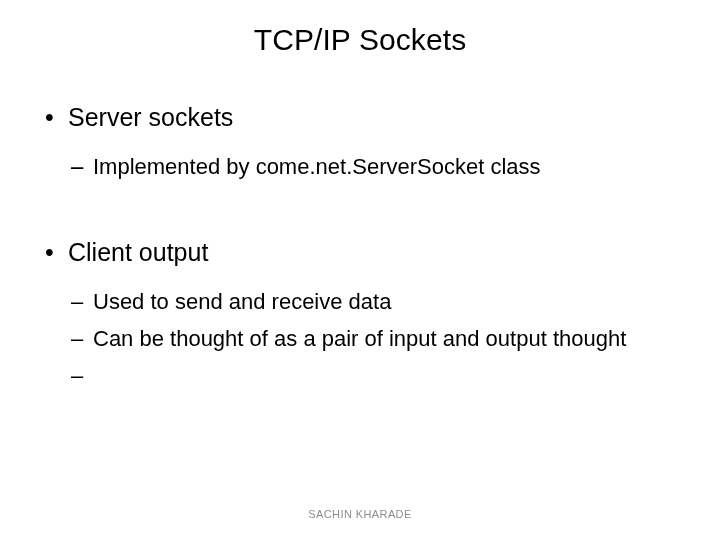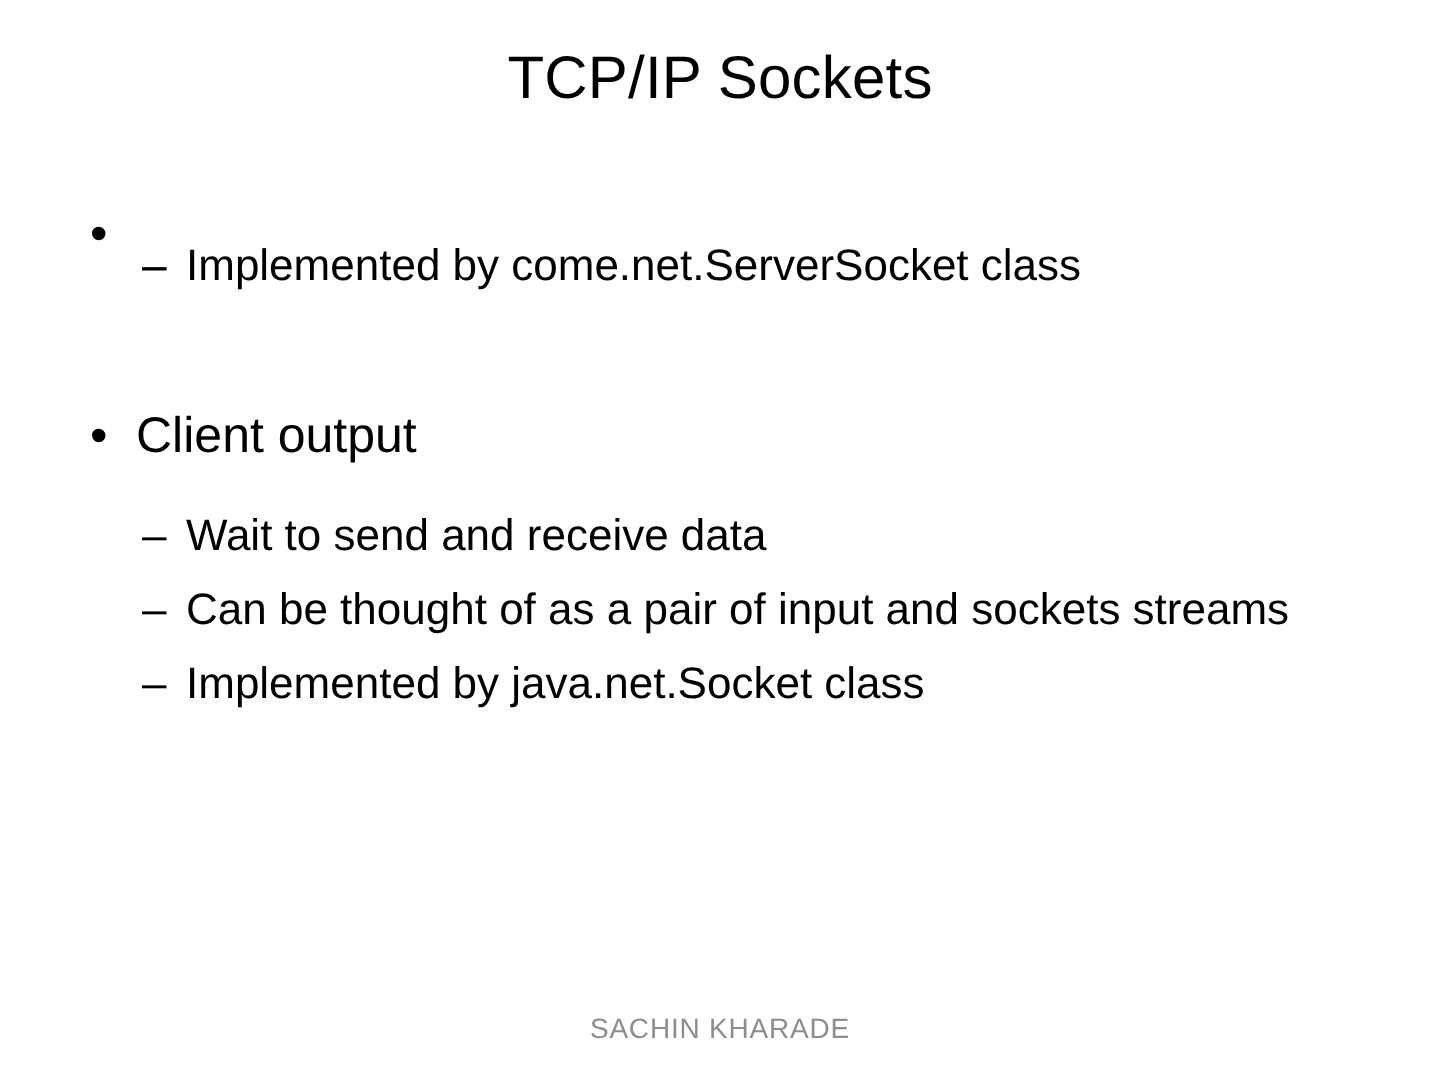--- a/index.html
+++ b/index.html
@@ -90,39 +90,40 @@
   .item-pad {
     height: 14px;
   }
 
   .footer {
     position: absolute;
     left: 0;
     top: 508px;
     width: 720px;
     text-align: center;
-    font-size: 14px;
+    font-size: 11px;
     line-height: 12px;
     letter-spacing: 0.4px;
     color: #8d8d8d;
     white-space: nowrap;
   }
 </style>
 </head>
 <body>
 
 <div class="slide">
 
   <div class="slide-title">TCP/IP Sockets</div>
 
   <div class="body-area">
 
     <div>
       <div class="bullet-l1">
         <span class="marker">•</span>
+        <span>Server sockets</span>
       </div>
 
       <div class="item-pad"></div>
 
       <div class="bullet-l2">
         <span class="marker">–</span>
       </div>
 
       <div class="bullet-l2">
         <span class="marker">–</span>
@@ -135,31 +136,30 @@
     <div>
       <div class="bullet-l1">
         <span class="marker">•</span>
         <span>Client output</span>
       </div>
 
       <div class="item-pad"></div>
 
       <div class="bullet-l2">
         <span class="marker">–</span>
-        <span>Wait to send and receive data</span>
+        <span>Used to send and receive data</span>
       </div>
 
       <div class="bullet-l2">
         <span class="marker">–</span>
-        <span>Can be thought of as a pair of input and sockets streams</span>
+        <span>Can be thought of as a pair of input and output thought</span>
       </div>
 
       <div class="bullet-l2">
         <span class="marker">–</span>
-        <span>Implemented by java.net.Socket class</span>
       </div>
     </div>
 
   </div>
 
   <div class="footer">SACHIN KHARADE</div>
 
 </div>
 
 </body></html>

